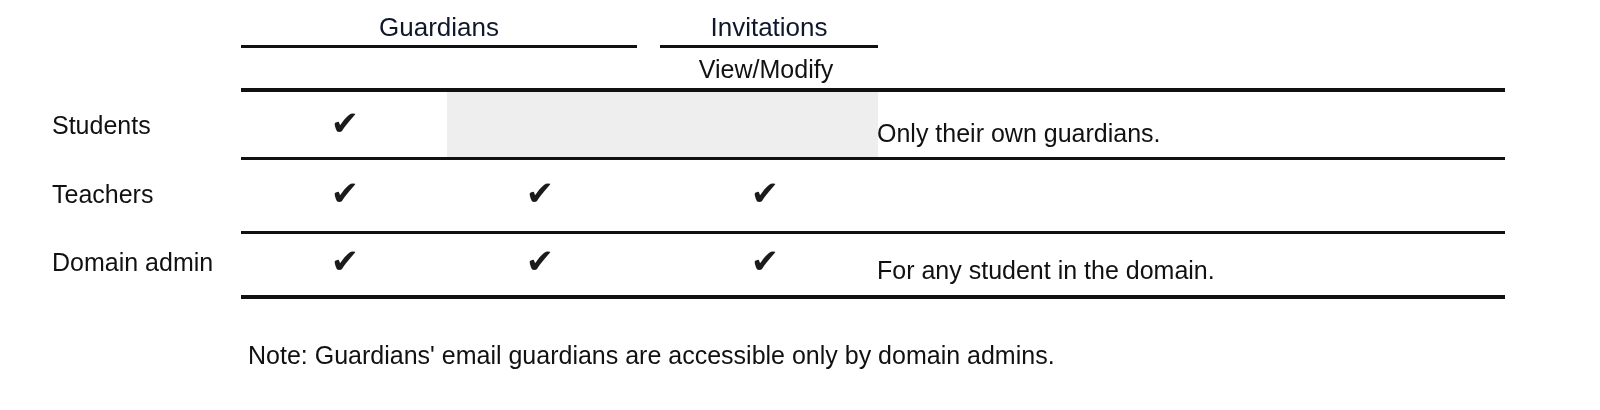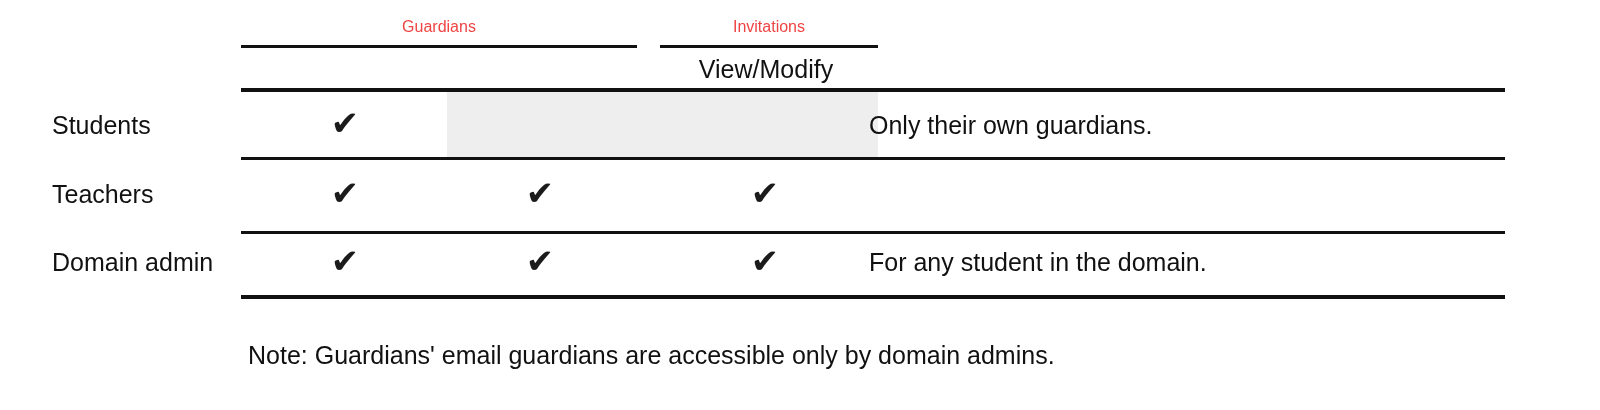--- a/index.html
+++ b/index.html
@@ -26,25 +26,25 @@
   .group-header-row {
     position: absolute;
     left: 0;
     top: 12px;
     width: 1600px;
     height: 38px;
   }
   .group-label {
     position: absolute;
     top: 0;
-    font-size: 16px;
+    font-size: 26px;
     line-height: 30px;
     text-align: center;
     white-space: nowrap;
-    color: #ef4444;
+    color: #0f172a;
   }
   .group-rule {
     position: absolute;
     top: 33px;
     height: 3px;
     background: #111111;
   }
   .group-guardians-label { left: 241px; width: 396px; }
   .group-guardians-rule  { left: 241px; width: 396px; }
   .group-invitations-label { left: 660px; width: 218px; }
@@ -122,21 +122,21 @@
     position: absolute;
     left: 869px;
     width: 650px;
     font-size: 25px;
     line-height: 32px;
     color: #111111;
   }
   .desc-students { top: 109px; }
   .desc-teachers { top: 163px; }
   .desc-admin    { top: 246px; }
-  .desc p { margin: 0; }
+  .desc p { margin: 8px; }
 
   
   .note {
     position: absolute;
     left: 248px;
     top: 339px;
     font-size: 25px;
     line-height: 32px;
     white-space: nowrap;
     color: #111111;

